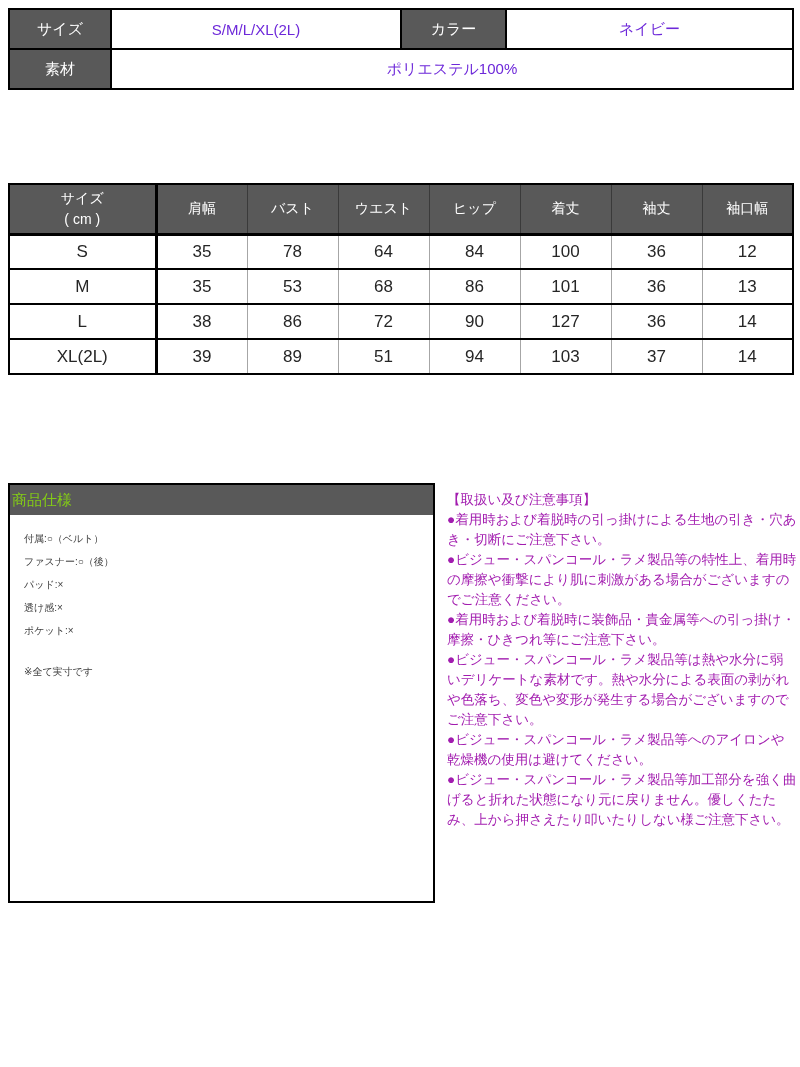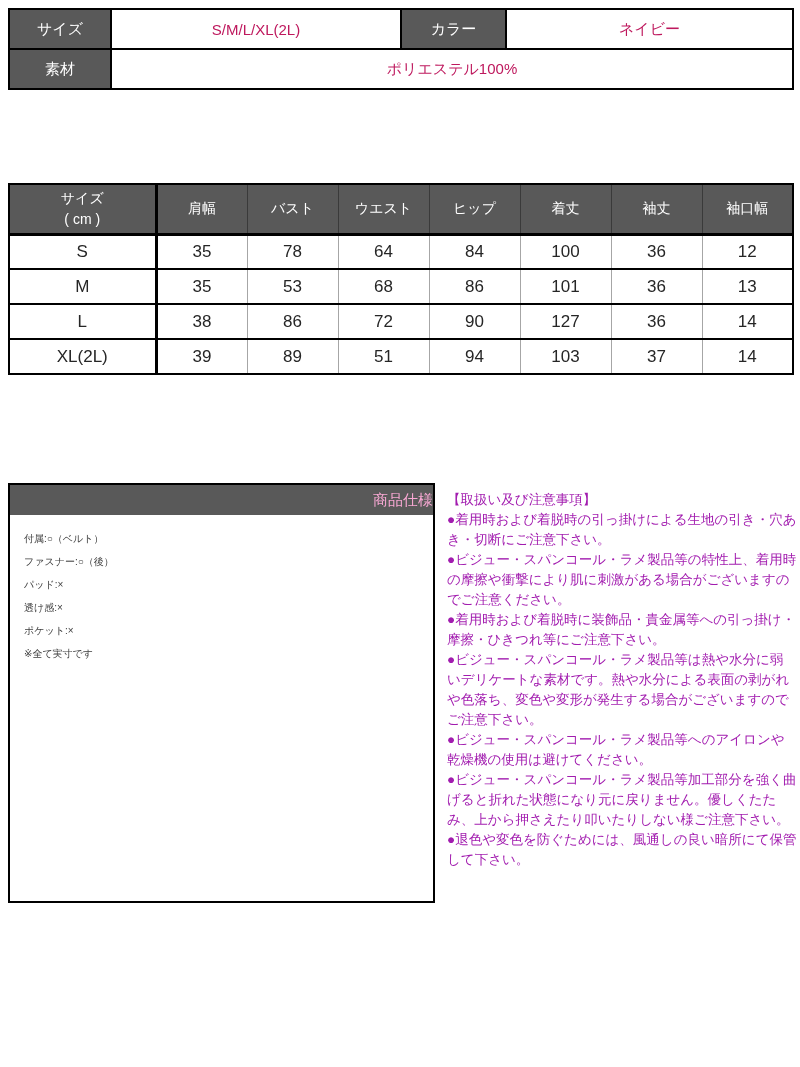--- a/index.html
+++ b/index.html
@@ -20,21 +20,21 @@
     width: 784px;
     border-collapse: collapse;
     table-layout: fixed;
   }
   .top-table td {
     border: 2px solid #000;
     height: 40px;
     text-align: center;
     vertical-align: middle;
     font-size: 15px;
-    color: #be185d;
+    color: #6d28d9;
     background: #ffffff;
   }
   .top-table td.hd {
     background: #595959;
     color: #ffffff;
   }
 
   
   .m-table {
     position: absolute;
@@ -79,32 +79,31 @@
   .spec-box {
     position: absolute;
     left: 8px; top: 483px;
     width: 427px; height: 420px;
     border: 2px solid #000;
     background: #ffffff;
   }
   .spec-bar {
     height: 30px;
     background: #595959;
-    color: #f9a8d4;
+    color: #84cc16;
     font-size: 15px;
     line-height: 30px;
-    padding-left: 14px;
-    text-align: right;
+    padding-left: 2px;
   }
   .spec-items {
     padding: 12px 14px;
     font-size: 10px;
   }
   .spec-items .spec-item { line-height: 23px; }
-  .spec-note { line-height: 23px; }
+  .spec-note { margin-top: 18px; line-height: 23px; }
 
   
   .care {
     position: absolute;
     left: 447px; top: 490px;
     width: 350px;
     font-size: 13.5px;
     line-height: 20px;
     color: #a21caf;
   }
@@ -216,14 +215,13 @@
 </div>
 
 <div class="care">
   <div class="care-title">【取扱い及び注意事項】</div>
   <div class="care-item">●着用時および着脱時の引っ掛けによる生地の引き・穴あき・切断にご注意下さい。</div>
   <div class="care-item">●ビジュー・スパンコール・ラメ製品等の特性上、着用時の摩擦や衝撃により肌に刺激がある場合がございますのでご注意ください。</div>
   <div class="care-item">●着用時および着脱時に装飾品・貴金属等への引っ掛け・摩擦・ひきつれ等にご注意下さい。</div>
   <div class="care-item">●ビジュー・スパンコール・ラメ製品等は熱や水分に弱いデリケートな素材です。熱や水分による表面の剥がれや色落ち、変色や変形が発生する場合がございますのでご注意下さい。</div>
   <div class="care-item">●ビジュー・スパンコール・ラメ製品等へのアイロンや乾燥機の使用は避けてください。</div>
   <div class="care-item">●ビジュー・スパンコール・ラメ製品等加工部分を強く曲げると折れた状態になり元に戻りません。優しくたたみ、上から押さえたり叩いたりしない様ご注意下さい。</div>
-  <div class="care-item">●退色や変色を防ぐためには、風通しの良い暗所にて保管して下さい。</div>
 </div>
 
 </body></html>

